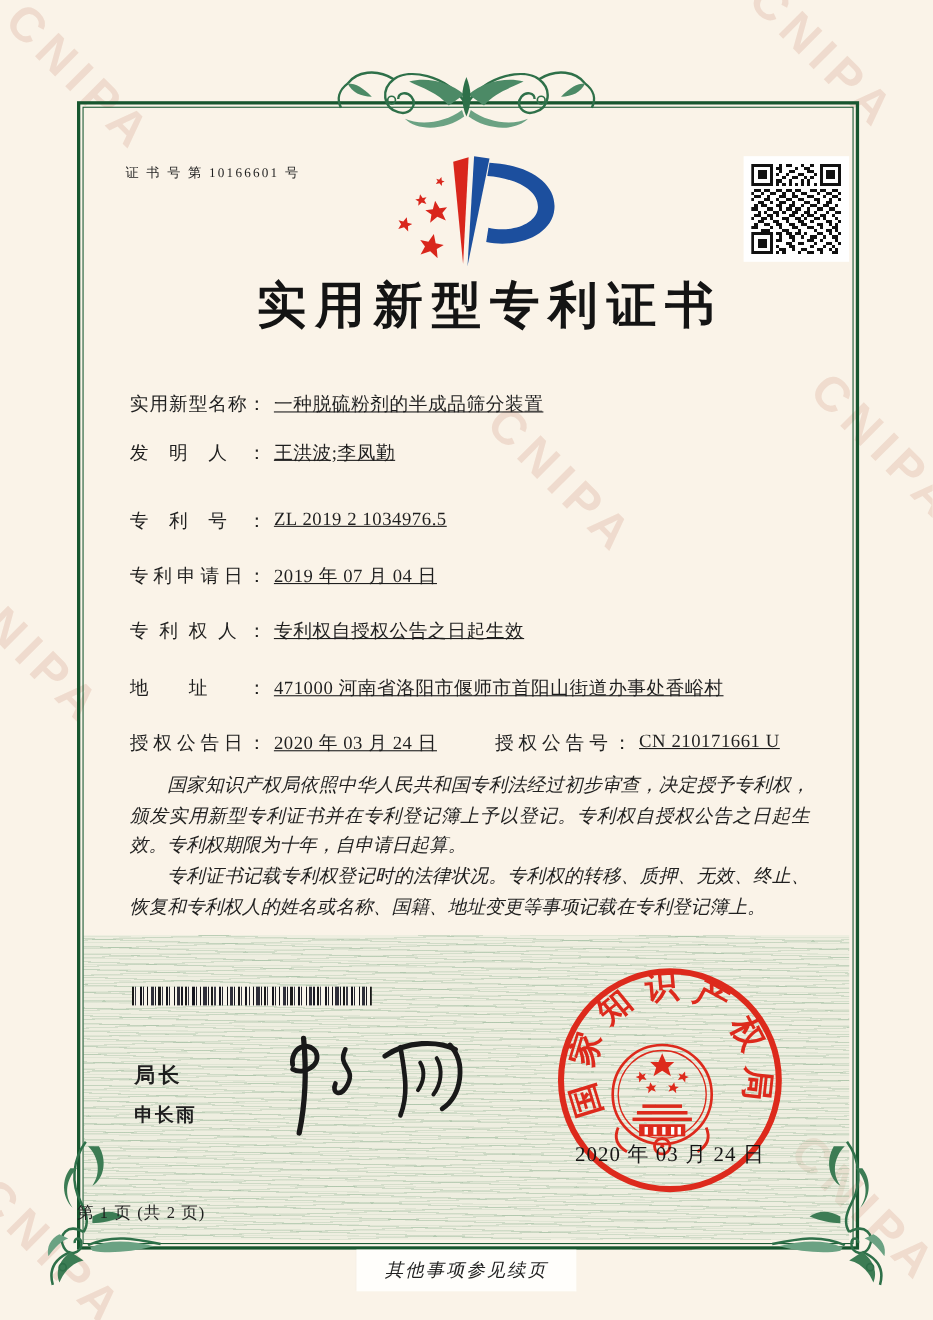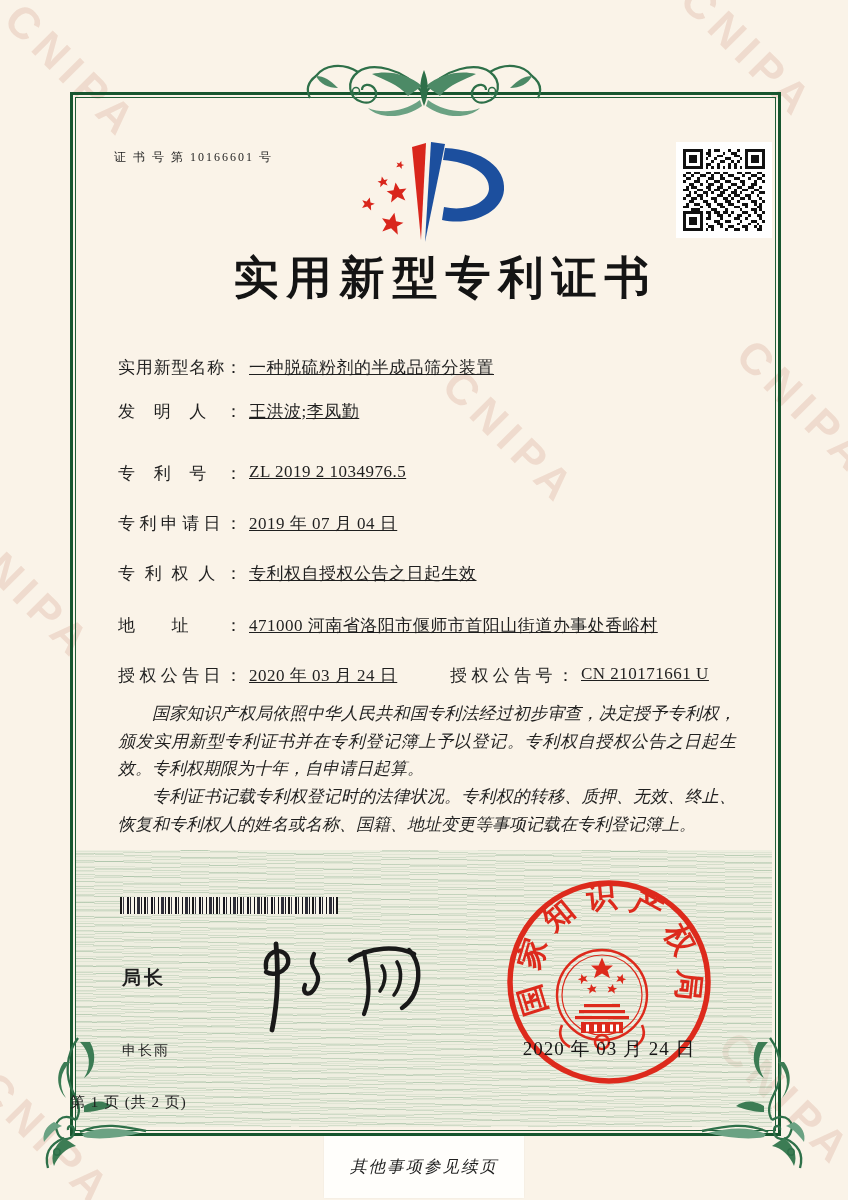--- a/index.html
+++ b/index.html
@@ -51,33 +51,33 @@
 
   .barcode{position:absolute;left:120px;top:897px;width:218px;height:17px;z-index:4;
     background:repeating-linear-gradient(90deg,
       #191919 0 2px,#f7f4ea 2px 3px,#3c3c46 3px 4px,#f7f4ea 4px 7px,
       #14141c 7px 9px,#f7f4ea 9px 10px,#26262e 10px 11px,#f7f4ea 11px 14px,
       #101014 14px 15px,#f7f4ea 15px 17px,#2e2e38 17px 20px,#f7f4ea 20px 21px,
       #191921 21px 22px,#f7f4ea 22px 24px);}
 
   .sig-title{position:absolute;left:122px;top:965px;font-size:19px;letter-spacing:3px;
              font-family:"Liberation Sans",sans-serif;font-weight:600;z-index:5;}
-  .sig-name{position:absolute;left:122px;top:1042px;font-size:14px;letter-spacing:2px;
-            font-family:"Liberation Sans",sans-serif;font-weight:400;z-index:5;}
+  .sig-name{position:absolute;left:122px;top:1002px;font-size:17px;letter-spacing:2px;
+            font-family:"Liberation Sans",sans-serif;font-weight:700;z-index:5;}
   #signature{position:absolute;left:246px;top:936px;width:202px;height:102px;z-index:5;}
 
   #seal{position:absolute;left:504px;top:877px;width:210px;height:210px;z-index:5;}
   .seal-date{position:absolute;left:506px;top:1036px;width:206px;text-align:center;
              font-size:19px;letter-spacing:1px;color:#161616;z-index:6;white-space:nowrap;}
 
   .page-info{position:absolute;left:70px;width:705px;top:1093px;
              font-size:15px;letter-spacing:1px;z-index:4;}
 
   .cont-note{position:absolute;left:50%;transform:translateX(-50%);top:1136px;background:#fffefb;
-             padding:20px 26px;font-size:16.5px;font-style:italic;letter-spacing:2px;z-index:4;
+             padding:8px 26px;font-size:16.5px;font-style:italic;letter-spacing:2px;z-index:4;
              box-shadow:0 0 2px rgba(0,0,0,.05);white-space:nowrap;}
 </style>
 </head>
 <body>
 
 <div id="page">
 
   <div class="wm" style="left:30px;top:-6px">CNIPA</div>
   <div class="wm" style="left:706px;top:-26px">CNIPA</div>
   <div class="wm" style="left:468px;top:360px">CNIPA</div>

